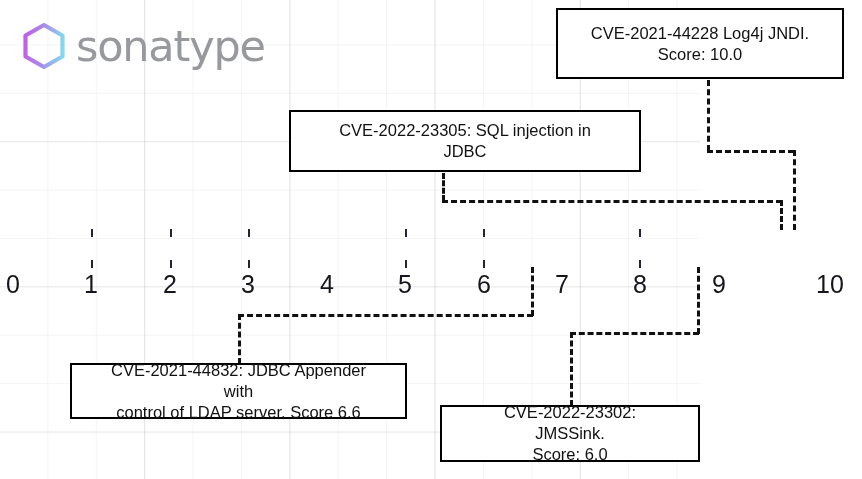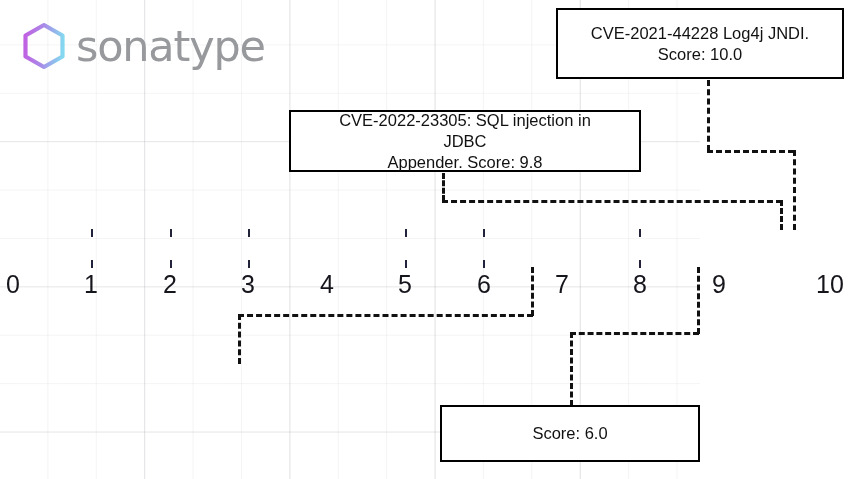--- a/index.html
+++ b/index.html
@@ -133,24 +133,30 @@
   <div class="callout" style="left:556px;top:8px;width:288px;height:71px;">
     <div>
       <div>CVE-2021-44228 Log4j JNDI.</div>
       <div>Score: 10.0</div>
     </div>
   </div>
 
   <div class="callout" style="left:266px;top:110px;width:352px;height:62px;margin-left:23px;">
     <div>
       <div>CVE-2022-23305: SQL injection in JDBC</div>
-      <div>Appender.  Score: 9.8</div>
     </div>
   </div>
 
+  <div class="callout" style="left:70px;top:363px;width:337px;height:56px;">
+    <div>
+      <div>CVE-2021-44832: JDBC Appender with</div>
+      <div>control of LDAP server.  Score 6.6</div>
+    </div>
+  </div>
 
   <div class="callout" style="left:440px;top:405px;width:260px;height:57px;">
     <div>
+      <div>CVE-2022-23302: JMSSink.</div>
       <div>Score: 6.0</div>
     </div>
   </div>
 
 </div>
 
 </body></html>

